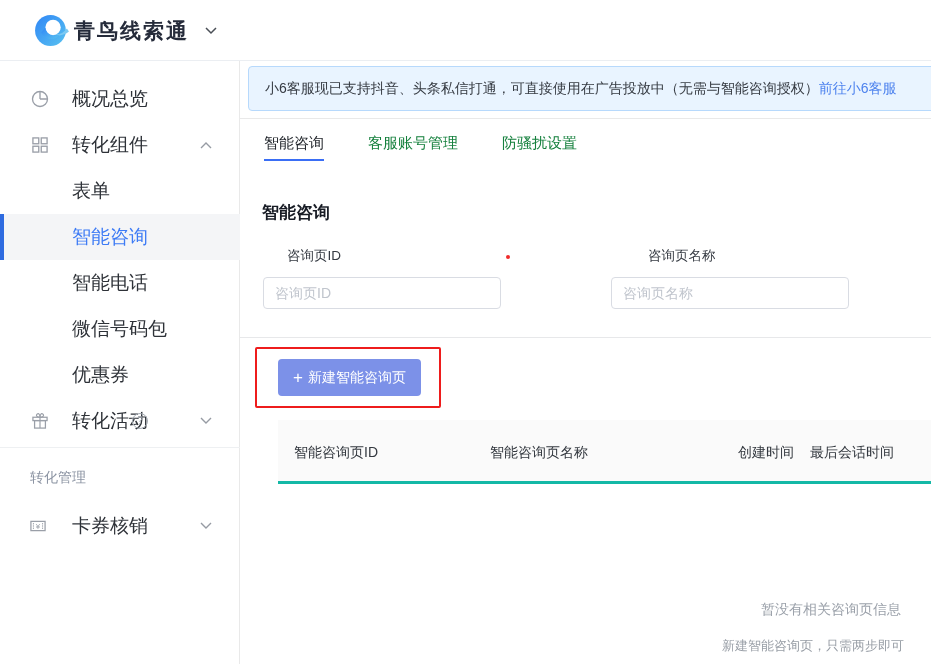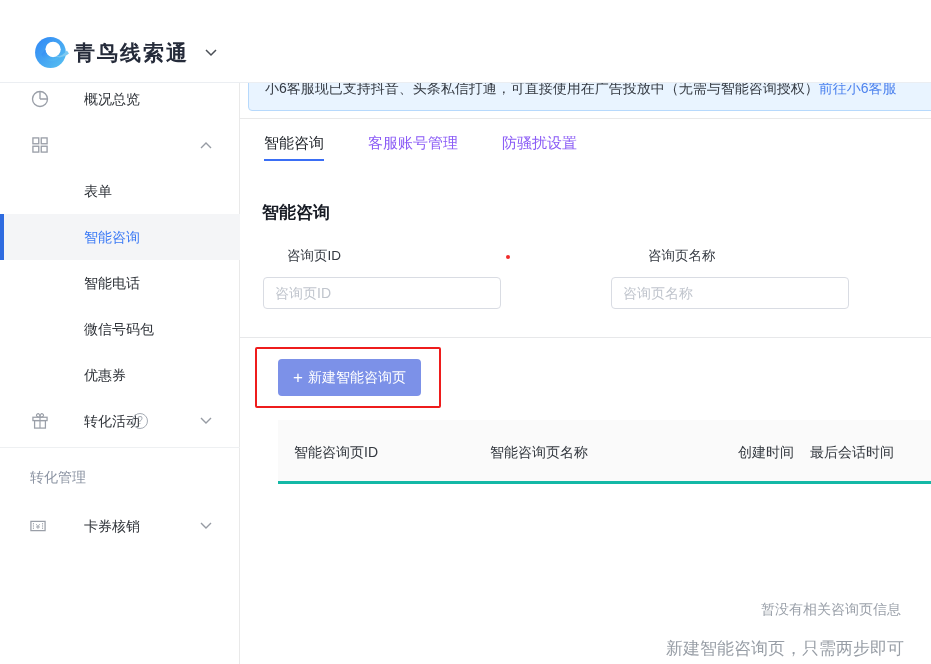--- a/index.html
+++ b/index.html
@@ -1,33 +1,33 @@
 <!DOCTYPE html>
 <html><head>
 <meta charset="utf-8">
 <style>
   * { margin: 0; padding: 0; box-sizing: border-box; }
   html, body { width: 931px; height: 664px; overflow: hidden; background: #fff;
     font-family: "Liberation Sans", "DejaVu Sans", sans-serif; }
 
   
   .header { position: absolute; left: 0; top: 0; width: 931px; height: 61px;
-    background: #fff; border-bottom: 1px solid #ebeef2; z-index: 5; margin-top: 22px; }
+    background: #fff; border-bottom: 1px solid #ebeef2; z-index: 5; }
   .logo-icon { position: absolute; left: 33px; top: 12px; width: 37px; height: 37px; }
   .logo-title { position: absolute; left: 74px; top: 17px; font-size: 21px; font-weight: bold;
     color: #252b3a; letter-spacing: 2px; }
   .header-caret { position: absolute; left: 205px; top: 27px; }
 
   
   .sidebar { position: absolute; left: 0; top: 61px; width: 240px; height: 603px;
     background: #fff; border-right: 1px solid #e9e9e9; }
   .nav-item { position: absolute; left: 0; width: 240px; height: 46px; cursor: pointer; }
   .nav-item .ico { position: absolute; left: 30px; top: 13px; width: 20px; height: 20px; }
-  .nav-item .lbl { position: absolute; left: 84px; top: 0; line-height: 46px;
-    font-size: 14px; color: #2e3238; }
+  .nav-item .lbl { position: absolute; left: 72px; top: 0; line-height: 46px;
+    font-size: 19px; color: #2e3238; }
   .nav-item .chev { position: absolute; right: 28px; top: 19px; }
   .nav-item.active { background: #f4f5f7; }
   .nav-item.active::before { content: ""; position: absolute; left: 0; top: 0;
     width: 4px; height: 46px; background: #2e6be0; }
   .nav-item.active .lbl { color: #3d7bf5; }
   .help-circle { position: absolute; left: 132px; top: 15px; width: 16px; height: 16px;
     border: 1px solid #a6acb5; border-radius: 50%; color: #a6acb5; font-size: 10px;
     text-align: center; line-height: 14px; }
   .side-divider { position: absolute; left: 0; top: 386px; width: 240px; height: 0;
     border-top: 1px solid #eef0f2; }
@@ -39,21 +39,21 @@
   .banner { position: absolute; left: 8px; top: 5px; right: -6px; height: 45px;
     background: #e9f4ff; border: 1px solid #b7d9fc; border-radius: 4px;
     font-size: 14px; color: #353a42; line-height: 43px; padding-left: 16px;
     white-space: nowrap; overflow: hidden; }
   .banner a { color: #4d82ee; text-decoration: none; cursor: pointer; }
 
   .divider-1 { position: absolute; left: 0; top: 57px; width: 100%; height: 0;
     border-top: 1px solid #e9e9e9; }
 
   .tabs { position: absolute; left: 24px; top: 66px; height: 34px; display: flex; gap: 44px; }
-  .tab { font-size: 15px; color: #8b5cf6; line-height: 32px; cursor: pointer; padding-bottom: 0; }
+  .tab { font-size: 15px; color: #15803d; line-height: 32px; cursor: pointer; padding-bottom: 0; }
   .tab.active { color: #1e2228; border-bottom: 2px solid #3a6ef5; }
 
   .section-heading { position: absolute; left: 22px; top: 140px; font-size: 17px;
     font-weight: bold; color: #181c25; }
 
   .f-label { position: absolute; top: 186px; font-size: 13.5px; color: #353a42; }
   .f-label.l1 { left: 47px; }
   .f-label.l2 { left: 408px; }
   .red-dot { position: absolute; left: 266px; top: 194px; width: 4px; height: 4px;
     border-radius: 50%; background: #f02b2b; }
@@ -74,21 +74,21 @@
     background: #7c91e8; border: none; border-radius: 4px; color: #fff; font-size: 14px;
     cursor: pointer; font-family: inherit; display: flex; align-items: center; justify-content: center; }
   .create-btn .plus { font-size: 17px; margin-right: 5px; font-weight: normal; }
 
   .table-head { position: absolute; left: 38px; right: 0; top: 359px; height: 64px;
     background: #fafafa; border-bottom: 3px solid #14b8a6; display: flex; }
   .th { line-height: 64px; font-size: 14px; color: #33383f; font-weight: 500; padding-left: 16px; }
   .th.c1 { width: 196px; } .th.c2 { width: 165px; } .th.c3 { width: 155px; text-align: right; } .th.c4 { flex: 1; }
 
   .empty-1 { position: absolute; right: 30px; top: 540px; font-size: 14px; color: #9ba1aa; margin-left: 33px; }
-  .empty-2 { position: absolute; right: 27px; top: 576px; font-size: 17px; color: #989ea6; }
+  .empty-2 { position: absolute; right: 27px; top: 576px; font-size: 13px; color: #989ea6; }
 
   svg { display: block; }
 </style>
 </head>
 <body>
 
 <div class="header">
   <svg class="logo-icon" viewBox="0 0 36 36">
     <defs>
       <linearGradient id="lg1" x1="0" y1="0" x2="1" y2="1">
@@ -117,20 +117,21 @@
     <span class="lbl">概况总览</span>
   </div>
 
   <div class="nav-item" style="top:61px">
     <svg class="ico" viewBox="0 0 24 24">
       <rect x="3.5" y="3.5" width="7" height="7" fill="none" stroke="#9a9fa8" stroke-width="1.6"></rect>
       <rect x="13.5" y="3.5" width="7" height="7" fill="none" stroke="#9a9fa8" stroke-width="1.6"></rect>
       <rect x="3.5" y="13.5" width="7" height="7" fill="none" stroke="#9a9fa8" stroke-width="1.6"></rect>
       <rect x="13.5" y="13.5" width="7" height="7" fill="none" stroke="#9a9fa8" stroke-width="1.6"></rect>
     </svg>
+    <span class="lbl">转化组件</span>
     <svg class="chev" width="12" height="8" viewBox="0 0 12 8">
       <polyline points="1,7 6,2 11,7" fill="none" stroke="#969ba3" stroke-width="1.4"></polyline>
     </svg>
   </div>
 
   <div class="nav-item" style="top:107px">
     <span class="lbl">表单</span>
   </div>
 
   <div class="nav-item active" style="top:153px">

